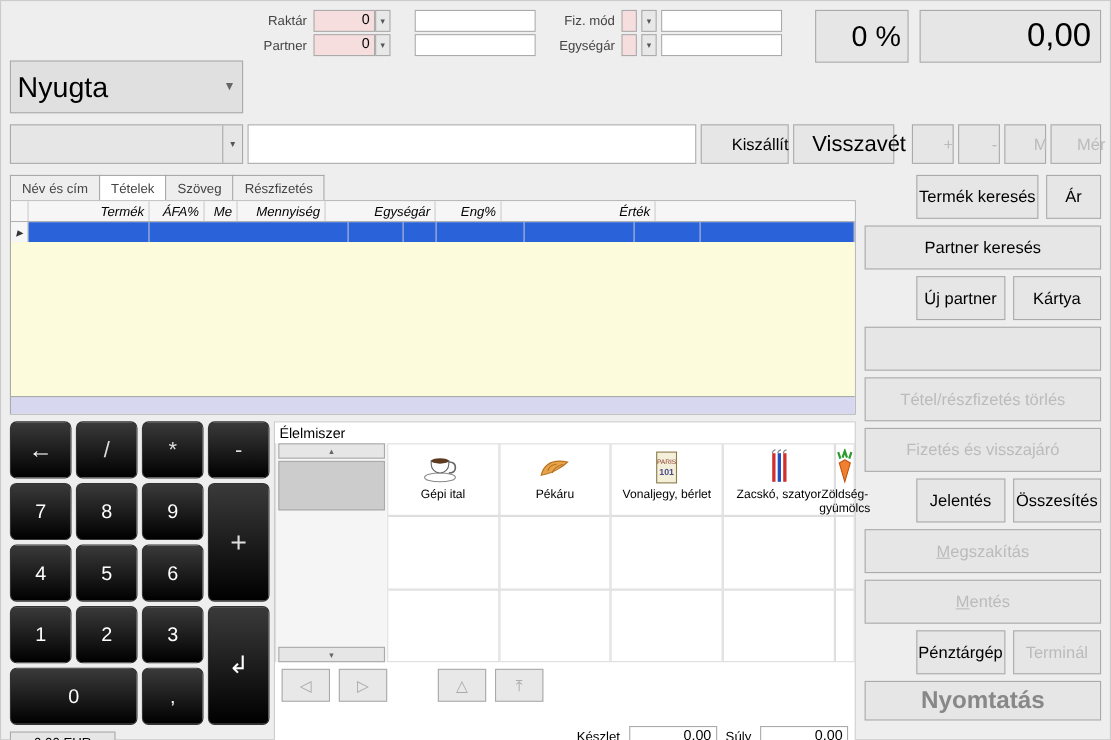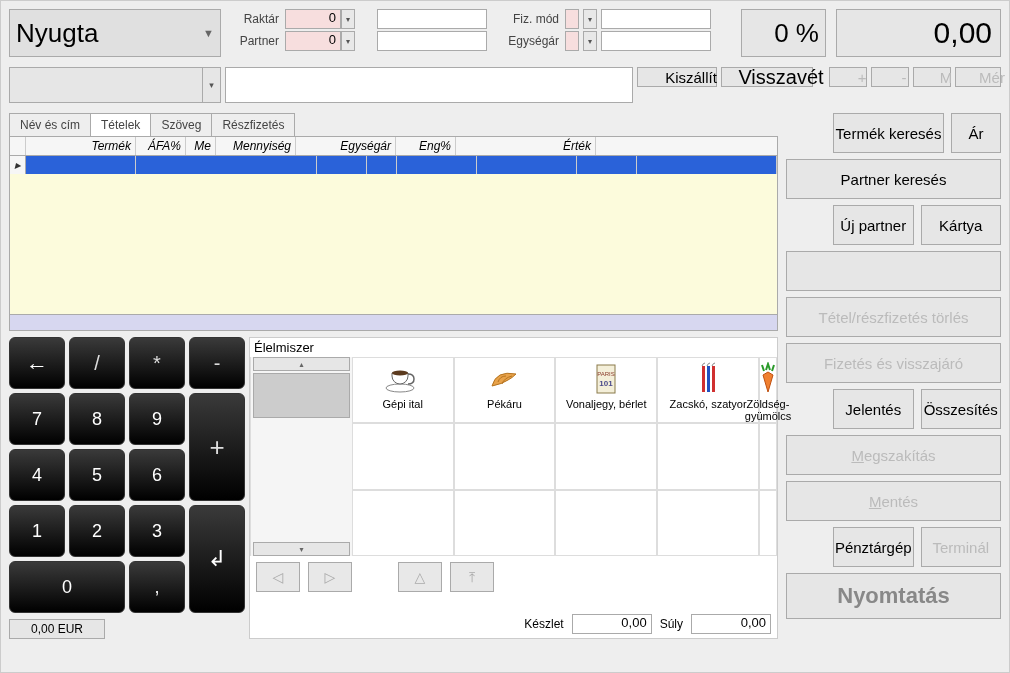--- a/index.html
+++ b/index.html
@@ -1,53 +1,53 @@
 <!DOCTYPE html>
 <html><head>
 <meta charset="utf-8">
 <style>
   * { box-sizing: border-box; font-family: "Segoe UI", Tahoma, sans-serif; }
   body { margin: 0; background: #eee; font-size: 12px; }
   .app { width: 1010px; height: 673px; background: #eee; border: 1px solid #ccc; padding: 8px; position: relative; }
 
   
   .top { display: flex; gap: 10px; align-items: flex-start; }
-  .doc-type { width: 212px; height: 48px; background: #e0e0e0; border: 1px solid #aaa; display: flex; align-items: center; justify-content: space-between; padding: 0 6px; font-size: 26px; }
+  .doc-type { width: 212px; height: 48px; background: #e0e0e0; border: 1px solid #aaa; display: flex; align-items: center; justify-content: space-between; padding: 0 6px; font-size: 26px; margin-top: 46px; }
   .doc-type .arrow { font-size: 11px; color: #666; }
 
   .field-block { display: grid; grid-template-columns: 50px 70px 14px 110px; gap: 2px 4px; align-items: center; }
   .field-block2 { display: grid; grid-template-columns: 64px 14px 14px 110px; gap: 2px 4px; align-items: center; }
   .lbl { text-align: right; font-size: 12px; color: #444; padding-right: 2px;}
   .pinkbox { background: #f7dede; border: 1px solid #aaa; height: 20px; text-align: right; padding: 0 4px; font-size: 13px; }
   .pinkbox.small { width: 14px; padding:0; }
   .readbox { background: #fff; border: 1px solid #aaa; height: 20px; }
   .ddarrow { width: 14px; height:20px; background:#e8e8e8; border:1px solid #aaa; display:flex;align-items:center;justify-content:center;font-size:8px;color:#555;}
 
   .pct-box { flex: 0 0 85px; height: 48px; background: #e6e6e6; border: 1px solid #aaa; display:flex;align-items:center;justify-content:flex-end;padding-right:6px;font-size:26px;}
   .total-box { flex: 1; height: 48px; background: #e6e6e6; border: 1px solid #aaa; display:flex;align-items:center;justify-content:flex-end;padding-right:8px;font-size:30px;}
 
   
   .row2 { display:flex; gap:4px; margin-top:10px; align-items:stretch;}
   .dd2 { width:212px; height:36px; background:#e6e6e6; border:1px solid #aaa; display:flex; }
   .dd2 .body{flex:1} .dd2 .ar{width:18px;border-left:1px solid #aaa;display:flex;align-items:center;justify-content:center;font-size:9px;color:#555;}
   .longbox { flex:1; height:36px; background:#fff; border:1px solid #aaa;}
   .btn { background:#e6e6e6; border:1px solid #aaa; display:flex;align-items:center;justify-content:center; font-size:15px;}
-  .btn.sm { width:80px; height:20px;padding-left:28px; }
+  .btn.sm { width:80px; height:36px;padding-left:28px; }
   .btn.dis { color:#bbb; }
   .btn.w { font-size:20px; }
 
   
   .midwrap { display:flex; gap:8px; margin-top:10px; }
   .left-main { flex:1; }
   .right-col { width:215px; display:flex; flex-direction:column; gap:6px; }
   .right-col .rbtn { background:#e6e6e6; border:1px solid #aaa; height:40px; display:flex;align-items:center;justify-content:center;font-size:15px;}
   .right-col .rbtn.dis { color:#bbb; font-size:15px;}
   .right-col .rrow { display:flex; gap:7px;padding-left:47px; }
   .right-col .rrow .rbtn { flex:1; }
-  .rbtn.big { height:46px; font-size:22px; font-weight:bold; color:#888;}
+  .rbtn.big { height:36px; font-size:22px; font-weight:bold; color:#888;}
 
   
   .tabs { display:flex; font-size:12px; }
   .tab { padding:4px 10px; border:1px solid #aaa; border-bottom:none; background:#eee; color:#444; margin-right:-1px;}
   .tab.active { background:#fff; }
   .tabbody { border:1px solid #aaa; background:#fff; }
 
   
   .ghdr { display:flex; background:#f6f6f6; border-bottom:1px solid #aaa; font-size:12px; }
   .ghdr > div, .grow > div { border-right:1px solid #ccc; padding:2px 4px; text-align:right;font-style:italic; }

